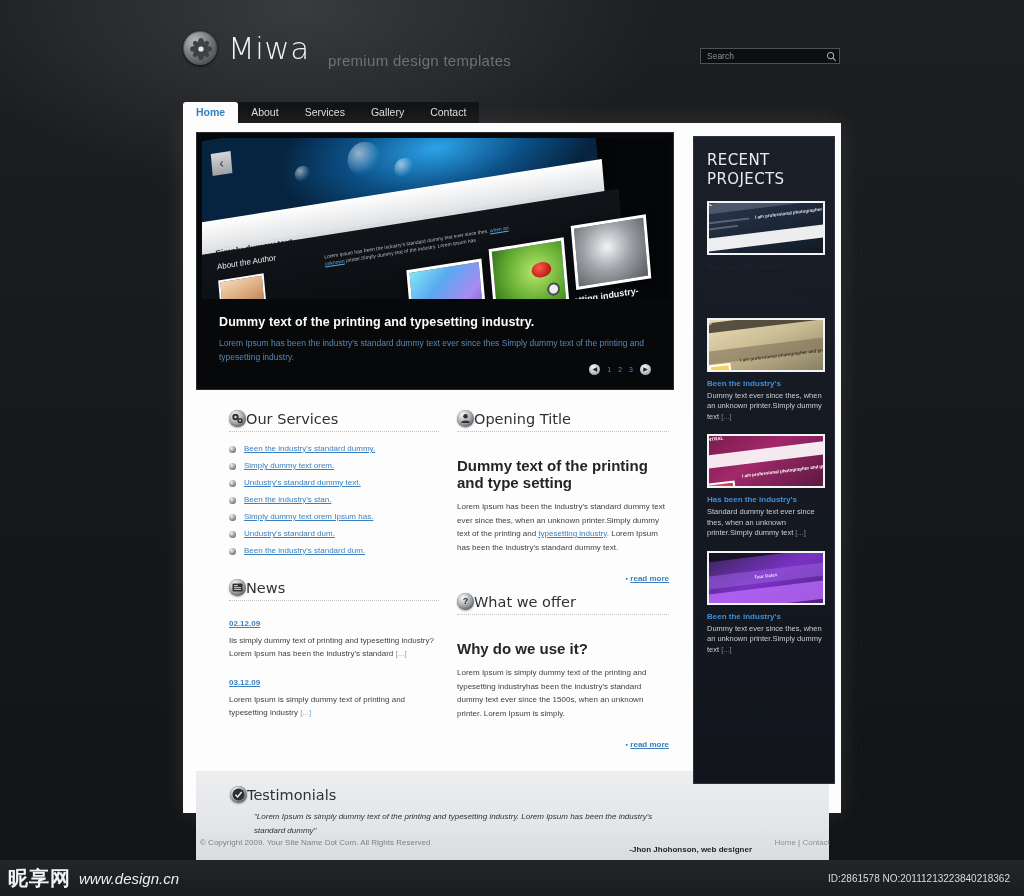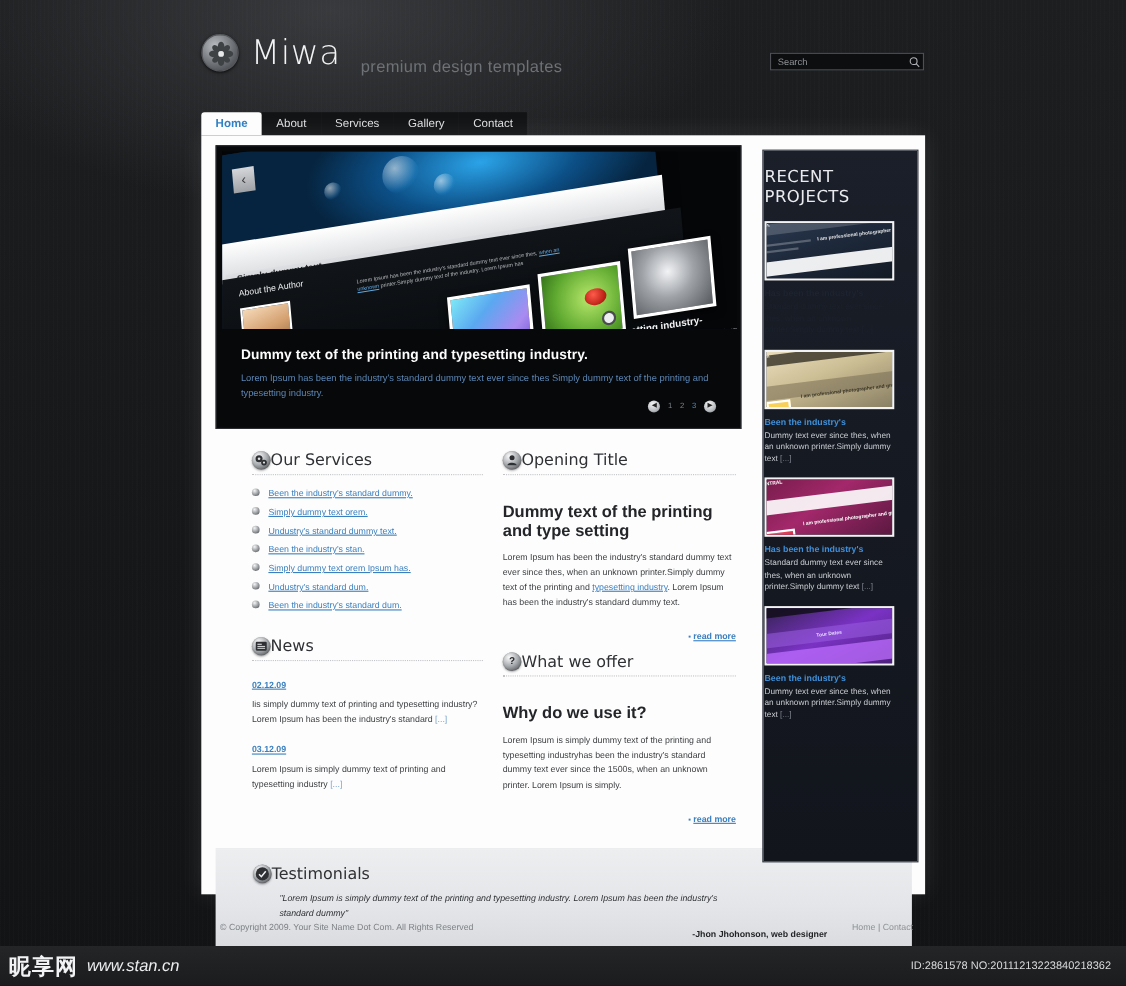--- a/index.html
+++ b/index.html
@@ -190,21 +190,21 @@
   .sect-icon {
     width:17px; height:17px; border-radius:50%; position:relative; flex:none;
     background: radial-gradient(circle at 35% 28%, #fbfbfc, #a7aaae 48%, #35373a 100%);
     box-shadow: inset 0 0 1px rgba(0,0,0,.5), 0 1px 2px rgba(0,0,0,.35);
     color:#2b2d30; font-size:9px; line-height:17px; text-align:center; font-weight:bold;
   }
   .sect-title { font-size:14.5px; color:#2f3134; font-weight:400; font-family:"DejaVu Sans", sans-serif; }
   .sect-rule { margin-top:4px; border-bottom:1px dotted #c2c4c7; height:1px; }
 
   ul.svc { list-style:none; margin-top:12px; }
-  ul.svc li { display:flex; align-items:flex-start; gap:8px; margin-bottom:8px; }
+  ul.svc li { display:flex; align-items:flex-end; gap:8px; margin-bottom:8px; }
   .bullet {
     width:7px; height:7px; border-radius:50%; flex:none;
     background: radial-gradient(circle at 35% 30%, #f4f5f6, #8b8e92 60%, #3c3e41 100%);
   }
   ul.svc a { font-size:8px; color:#3a7fbf; text-decoration:underline; }
 
   .blk-title { margin-top:25px; font-size:15px; color:#232528; font-weight:bold; }
   .blk-body { margin-top:9px; font-size:8px; color:#3d3f42; line-height:13.5px; }
   .blk-body a { color:#3a7fbf; text-decoration:underline; }
   .readmore { margin-top:20px; text-align:right; font-size:8px; }
@@ -226,21 +226,21 @@
   .testi-quote { margin-top:7px; margin-left:24px; font-size:8px; color:#2f3134;
     font-style:italic; line-height:14px; width:430px; }
   .testi-author { margin-top:7px; text-align:right; padding-right:55px;
     font-size:8px; font-weight:bold; color:#1f2123; }
 
   
   .sidebar {
     position:absolute; left:693px; top:136px; width:142px; height:648px;
     background: linear-gradient(180deg,#1b1f29 0%, #161a23 40%, #12151c 100%);
     border:1px solid #2c313c;
-    padding:14px 0 0 1px;
+    padding:14px 0 0 13px;
   }
   .sb-title { font-size:15px; color:#e9ebee; line-height:19px;
     font-family:"DejaVu Sans", sans-serif; letter-spacing:.4px; }
   .proj { margin-top:12px; }
   .proj-thumb {
     width:118px; height:54px; border:2px solid #f2f3f5; overflow:hidden;
     position:relative; background:#0b0d11;
   }
   .pt-inner { position:absolute; left:-14px; top:-10px; width:150px; height:80px;
     transform: rotate(-7deg); }
@@ -590,17 +590,17 @@
     <span>© Copyright 2009. Your Site Name Dot Com. All Rights Reserved</span>
     <span>
       <a href="#">Home</a>
       <span>|</span>
       <a href="#">Contact</a>
     </span>
   </div>
 
   <div class="wm">
     <div class="wm-logo">昵享网</div>
-    <div class="wm-url">www.stan.cn</div>
+    <div class="wm-url">www.design.cn</div>
     <div class="wm-id">ID:2861578 NO:20111213223840218362</div>
   </div>
 
 </div>
 
 </body></html>

